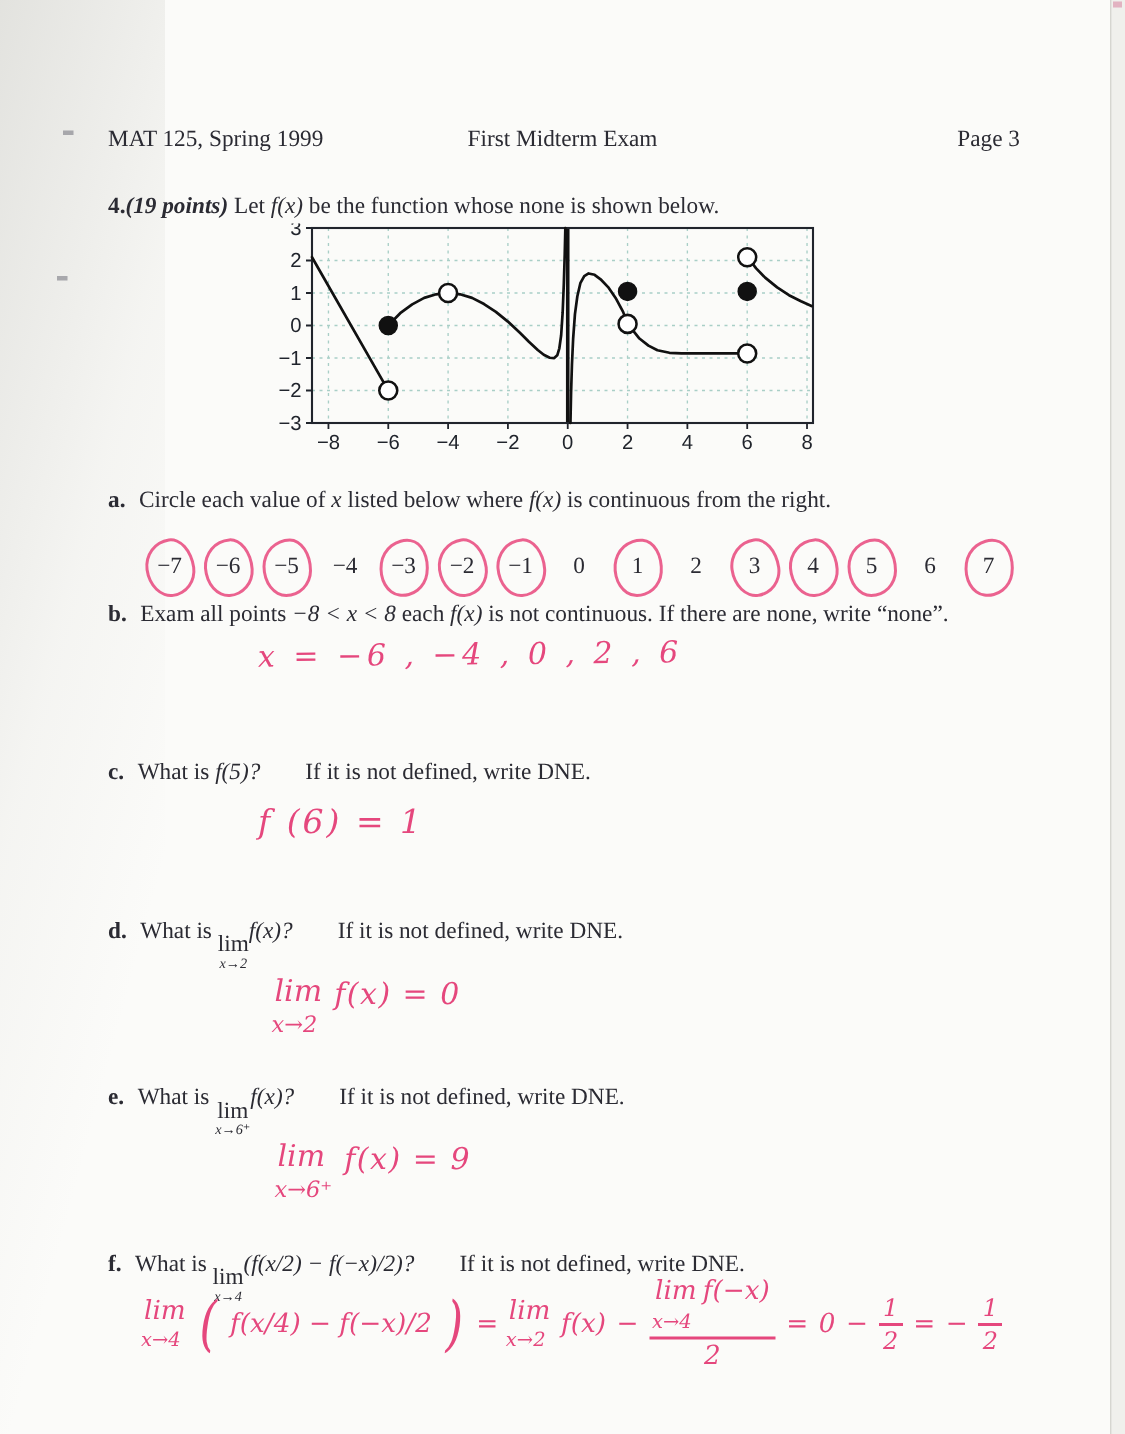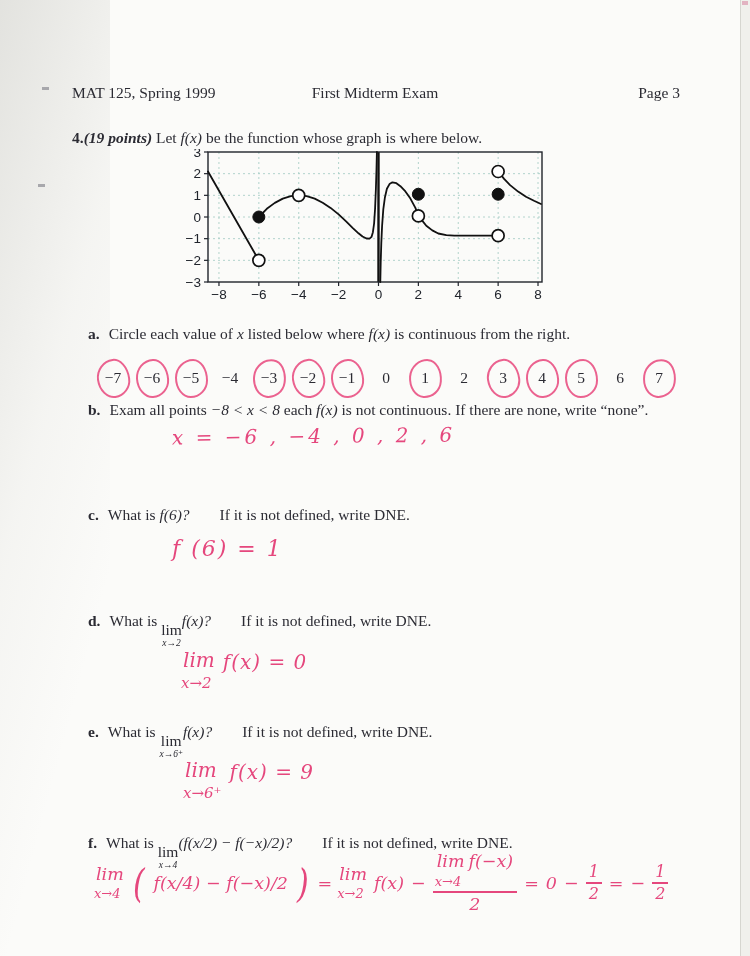--- a/index.html
+++ b/index.html
@@ -18,21 +18,21 @@
   .hdr-title{left:0;right:0;text-align:center;}
   .hdr-page{right:70px;}
   
   .q-line{position:absolute;top:129px;left:72px;font-size:15.5px;}
   .bold{font-weight:bold;}
   .ital{font-style:italic;}
   
   .graph-wrap{position:absolute;left:170px;top:149px;}
   .tick{font-family:"Liberation Sans","DejaVu Sans",sans-serif;font-size:13.5px;fill:#20242c;}
   
-  .part{position:absolute;left:88px;font-size:15.5px;white-space:nowrap;}
+  .part{position:absolute;left:72px;font-size:15.5px;white-space:nowrap;}
   .part .letter{font-weight:bold;margin-right:9px;}
   .tail{margin-left:30px;}
   .limstack{display:inline-flex;flex-direction:column;align-items:center;vertical-align:-9px;line-height:1;}
   .limstack .lim{font-size:15.5px;}
   .limstack .sub{font-size:9.5px;font-style:italic;margin-top:1px;}
   
   .choices{position:absolute;left:98px;top:362px;width:576px;display:flex;justify-content:space-between;}
   .choice{position:relative;width:30px;height:32px;display:flex;align-items:center;justify-content:center;
           font-size:15.5px;}
   .ink-circle{position:absolute;left:50%;top:50%;width:29px;height:35px;margin:-19px 0 0 -16px;
@@ -68,21 +68,21 @@
 <div class="page-edge-right"></div>
 <div class="corner-speck"></div>
 <div class="margin-mark" style="left:42px;top:87px;"></div>
 <div class="margin-mark" style="left:38px;top:184px;"></div>
 
 <div class="hdr hdr-course">MAT 125, Spring 1999</div>
 <div class="hdr hdr-title">First Midterm Exam</div>
 <div class="hdr hdr-page">Page 3</div>
 
 <div class="q-line">
-  <span class="bold">4.</span><span class="bold ital">(19 points)</span><span> Let </span><span class="ital">f(x)</span><span> be the function whose graph is where below.</span>
+  <span class="bold">4.</span><span class="bold ital">(19 points)</span><span> Let </span><span class="ital">f(x)</span><span> be the function whose none is shown below.</span>
 </div>
 
 <div class="graph-wrap">
   <svg id="graph-svg" width="382" height="152">
       <line x1="48.96716417910449" y1="3" x2="48.96716417910449" y2="133" stroke="#a9cfc7" stroke-width="0.9" stroke-dasharray="2 3"></line>
       <line x1="88.84776119402986" y1="3" x2="88.84776119402986" y2="133" stroke="#a9cfc7" stroke-width="0.9" stroke-dasharray="2 3"></line>
       <line x1="128.72835820895523" y1="3" x2="128.72835820895523" y2="133" stroke="#a9cfc7" stroke-width="0.9" stroke-dasharray="2 3"></line>
       <line x1="168.6089552238806" y1="3" x2="168.6089552238806" y2="133" stroke="#a9cfc7" stroke-width="0.9" stroke-dasharray="2 3"></line>
       <line x1="248.37014925373137" y1="3" x2="248.37014925373137" y2="133" stroke="#a9cfc7" stroke-width="0.9" stroke-dasharray="2 3"></line>
       <line x1="288.2507462686567" y1="3" x2="288.2507462686567" y2="133" stroke="#a9cfc7" stroke-width="0.9" stroke-dasharray="2 3"></line>
@@ -204,21 +204,21 @@
       <span>7</span>
     </span>
   </div>
 
 <div class="part" style="top:401px;">
   <span class="letter">b.</span><span>Exam all points </span><span class="ital">−8 &lt; x &lt; 8</span><span> each </span><span class="ital">f(x)</span><span> is not continuous. If there are none, write “none”.</span>
 </div>
 <div class="ink ink-b">x = −6 , −4 , 0 , 2 , 6</div>
 
 <div class="part" style="top:506px;">
-  <span class="letter">c.</span><span>What is </span><span class="ital">f(6)?</span><span class="tail">If it is not defined, write DNE.</span>
+  <span class="letter">c.</span><span>What is </span><span class="ital">f(5)?</span><span class="tail">If it is not defined, write DNE.</span>
 </div>
 <div class="ink ink-c">f (6) = 1</div>
 
 <div class="part" style="top:612px;">
   <span class="letter">d.</span><span>What is </span><span class="limstack">
       <span class="lim">lim</span>
       <span class="sub">x→2</span>
     </span><span class="ital">f(x)?</span><span class="tail">If it is not defined, write DNE.</span>
 </div>
 <div class="ink ink-d ink-row">

